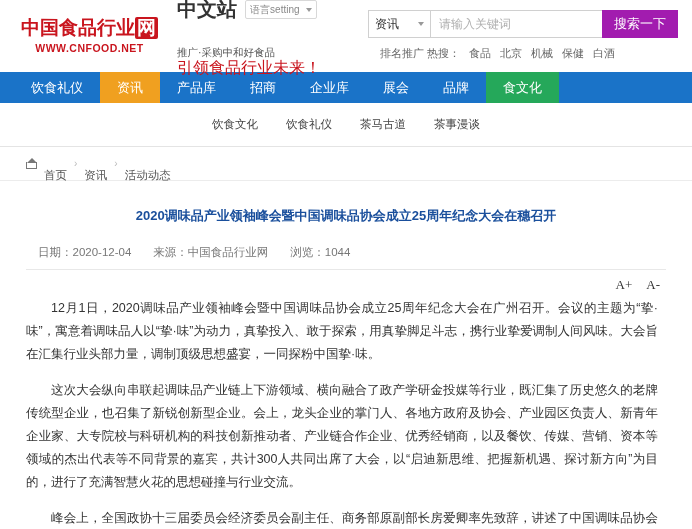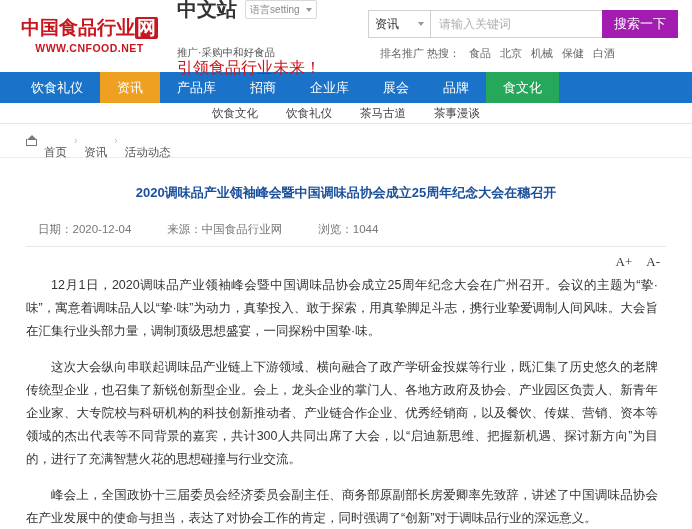--- a/index.html
+++ b/index.html
@@ -182,21 +182,21 @@
     background: #f0a020;
     color: #fff;
   }
   .nav-item.active-green {
     background: #25a85a;
     color: #fff;
   }
 
   
   .subnav {
-    height: 21px;
+    height: 44px;
     background: #fff;
     border-bottom: 1px solid #e4e4e4;
     display: flex;
     align-items: center;
     justify-content: center;
     gap: 28px;
   }
   .subnav-item {
     font-size: 11.5px;
     color: #444;
@@ -249,21 +249,21 @@
     font-size: 13px;
     font-weight: bold;
     color: #1a4f9c;
     line-height: 26px;
     padding: 22px 10px 16px;
     font-family: "Liberation Sans", sans-serif;
   }
   .art-meta {
     display: flex;
     align-items: center;
-    gap: 36px;
+    gap: 22px;
     font-size: 11.5px;
     color: #777;
     padding: 0 0 9px 12px;
     border-bottom: 1px solid #e8e8e8;
   }
   .font-ctrl {
     display: flex;
     justify-content: flex-end;
     gap: 14px;
     padding: 7px 6px 4px 0;

